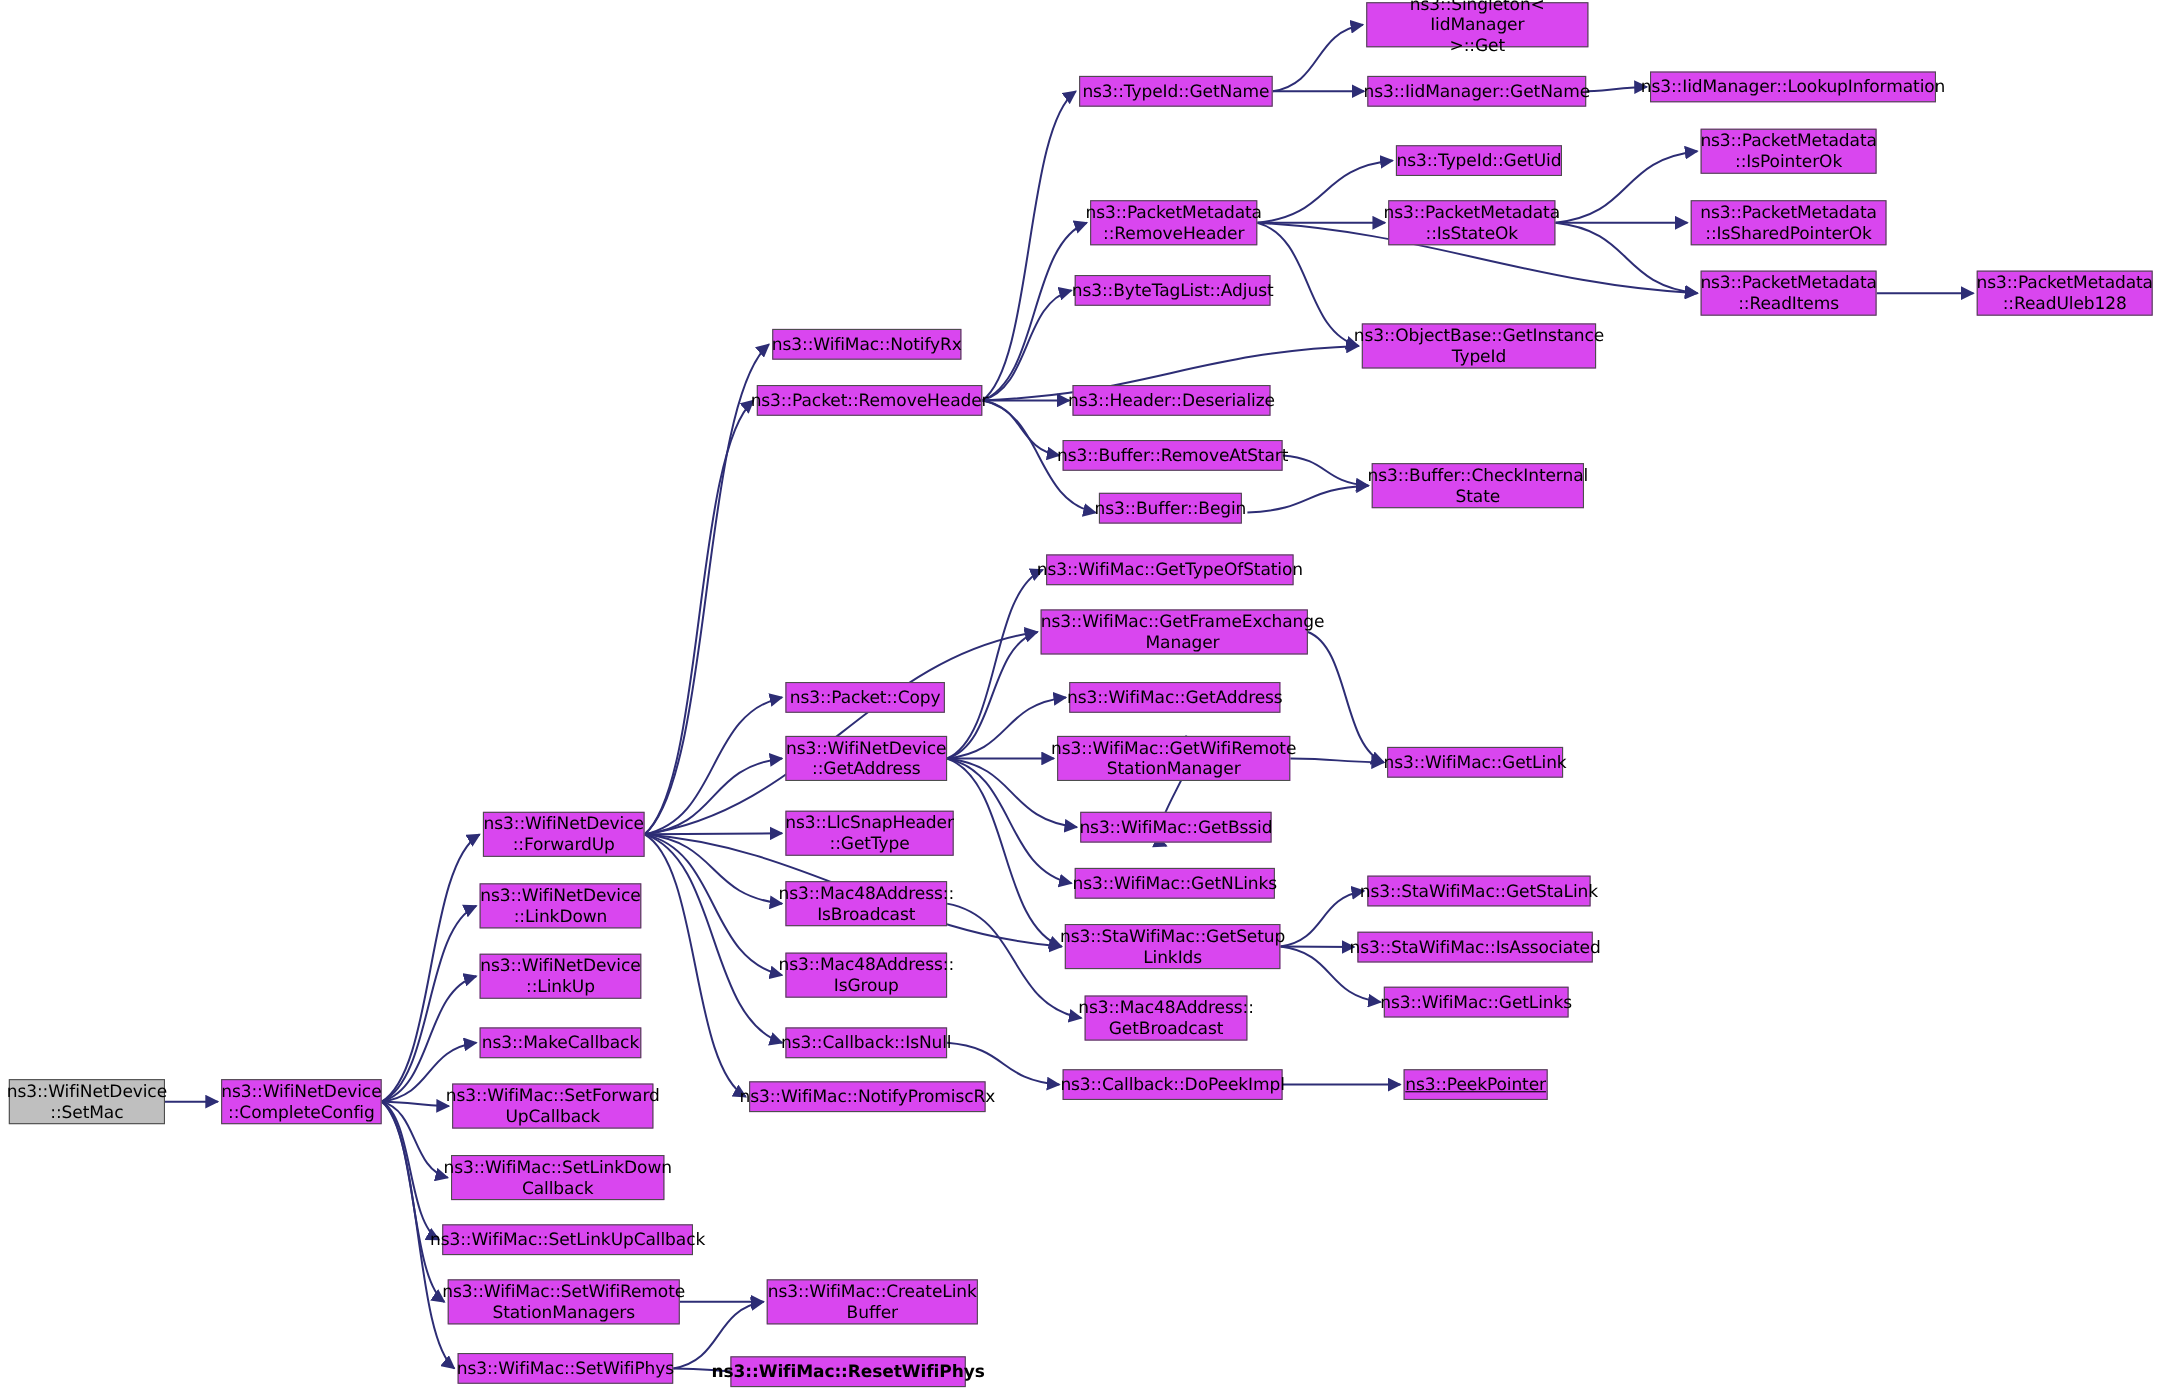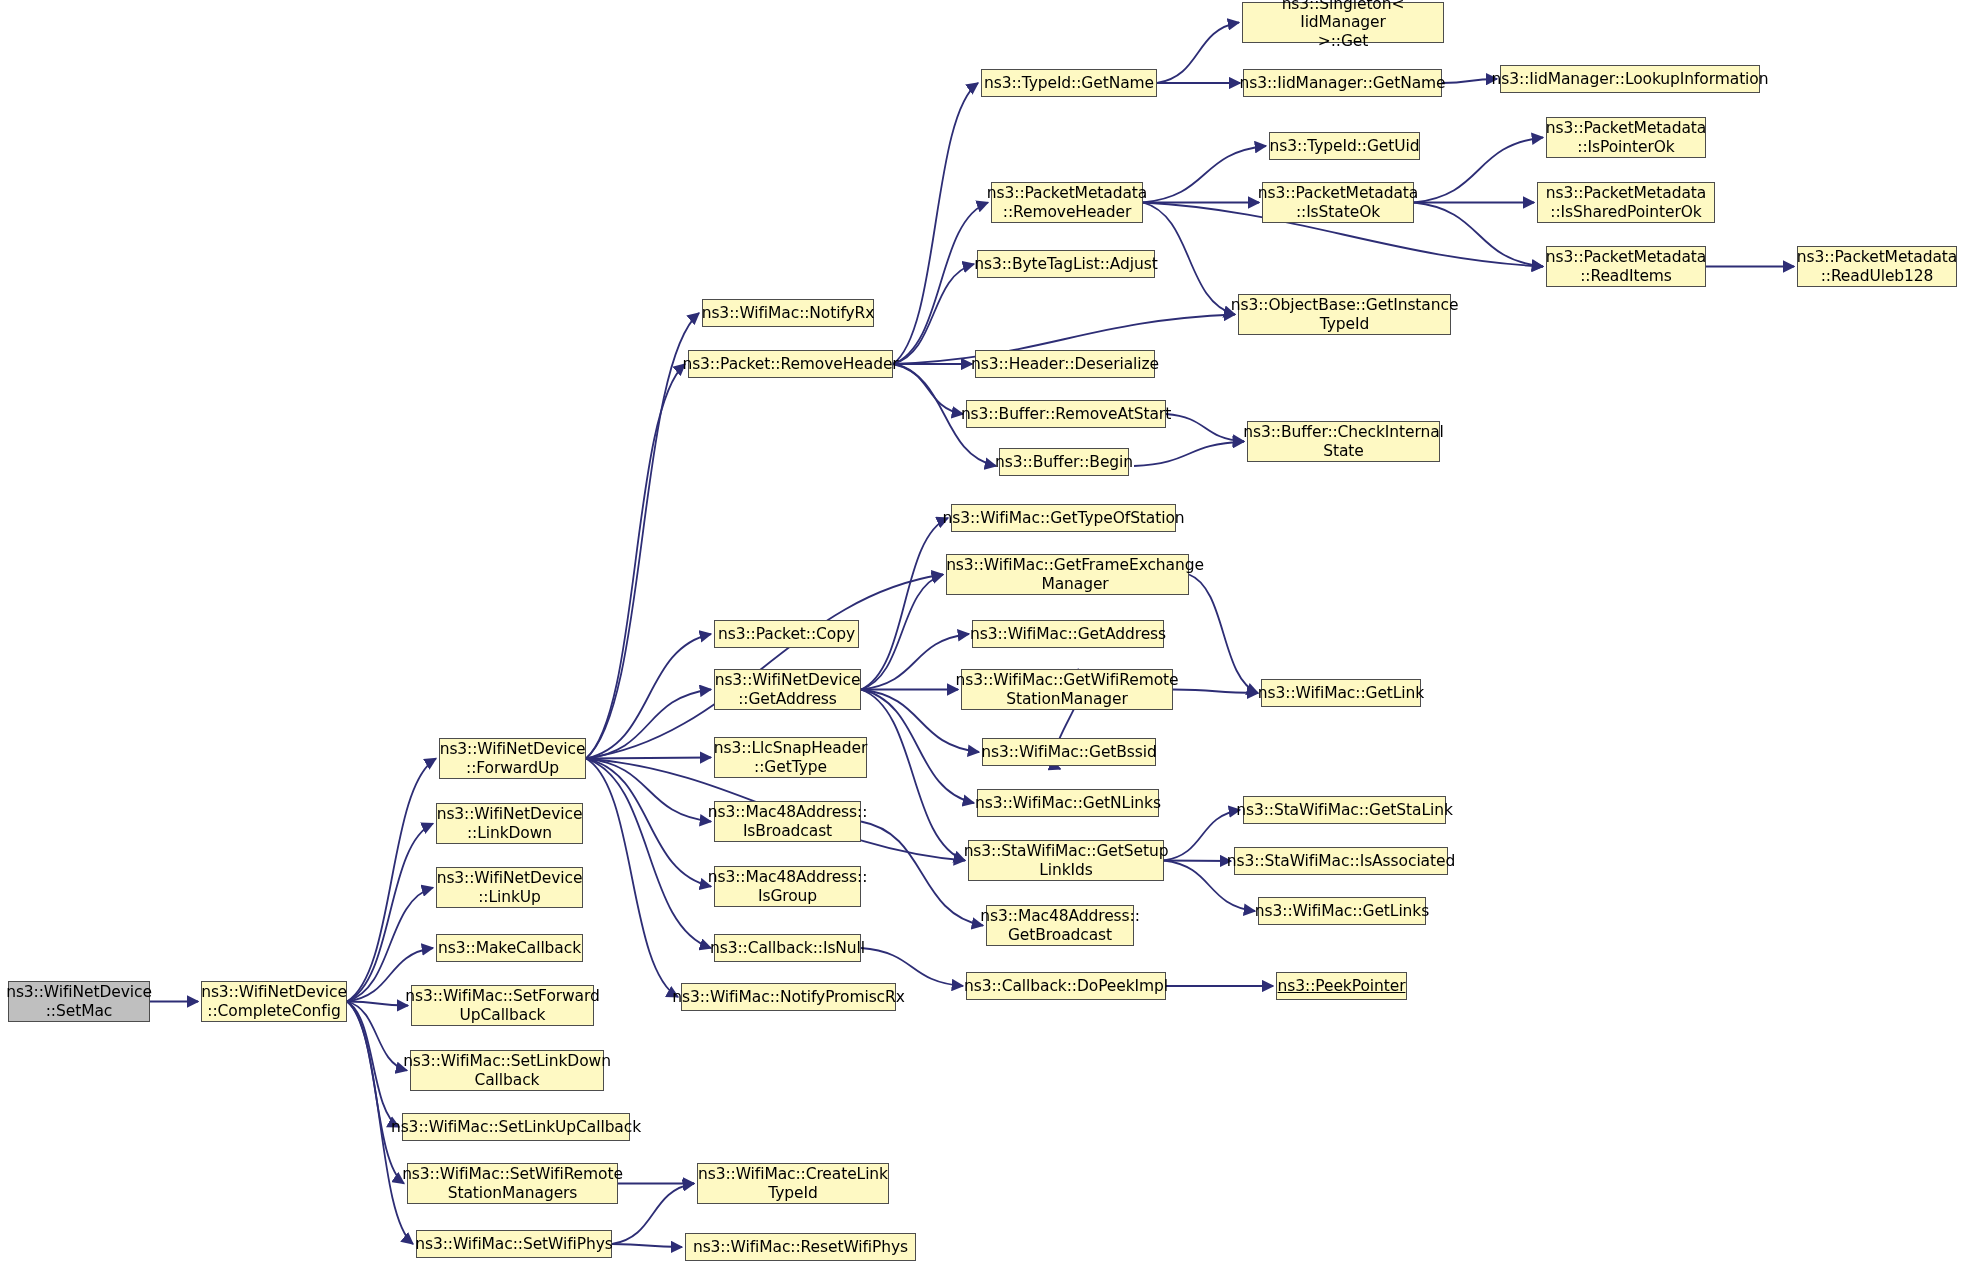--- a/index.html
+++ b/index.html
@@ -19,21 +19,21 @@
     position: absolute;
     left: 0; top: 0;
     width: 1965px;
     height: 1267px;
     pointer-events: none;
   }
   .node {
     position: absolute;
     box-sizing: border-box;
     border: 1.6px solid #4d4d4d;
-    background: #fef9c3;
+    background: #d946ef;
     color: #000000;
     display: flex;
     align-items: center;
     justify-content: center;
     text-align: center;
     font-size: 15.5px;
     line-height: 1.18;
     white-space: pre-line;
     letter-spacing: -0.1px;
     z-index: 2;
@@ -186,16 +186,16 @@
 LinkIds</div>
       <div class="node" style="left: 986px; top: 905px; width: 148px; height: 41px;">ns3::Mac48Address::
 GetBroadcast</div>
       <div class="node" style="left: 966px; top: 972px; width: 200px; height: 28px;">ns3::Callback::DoPeekImpl</div>
       <div class="node" style="left: 1261px; top: 679px; width: 160px; height: 28px;">ns3::WifiMac::GetLink</div>
       <div class="node" style="left: 1243px; top: 796px; width: 203px; height: 28px;">ns3::StaWifiMac::GetStaLink</div>
       <div class="node" style="left: 1234px; top: 847px; width: 214px; height: 28px; text-align: center;">ns3::StaWifiMac::IsAssociated</div>
       <div class="node" style="left: 1258px; top: 897px; width: 168px; height: 28px;">ns3::WifiMac::GetLinks</div>
       <div class="node" style="left: 1276px; top: 972px; width: 131px; height: 28px; text-decoration: underline;">ns3::PeekPointer</div>
       <div class="node" style="left: 697px; top: 1163px; width: 192px; height: 41px;">ns3::WifiMac::CreateLink
-TypeId</div>
-      <div class="node" style="left: 685px; top: 1233px; width: 231px; height: 28px;">ns3::WifiMac::ResetWifiPhys</div>
+Buffer</div>
+      <div class="node" style="left: 664px; top: 1233px; width: 214px; height: 28px; font-weight: bold;">ns3::WifiMac::ResetWifiPhys</div>
     </div>
 </div>
 
 </body></html>

